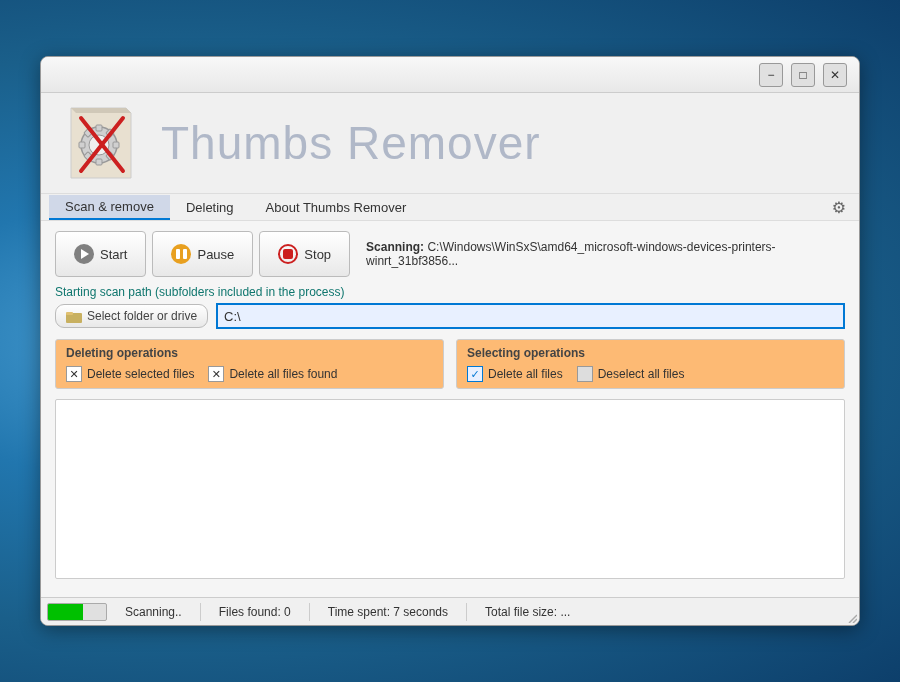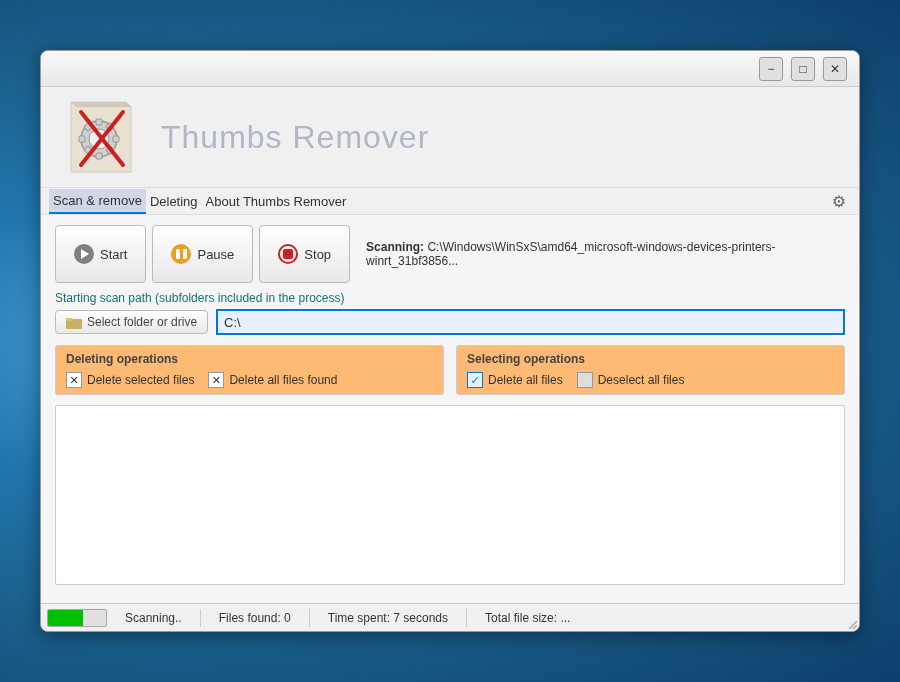--- a/index.html
+++ b/index.html
@@ -60,40 +60,40 @@
     }
 
     .app-logo {
       width: 80px;
       height: 80px;
       position: relative;
       flex-shrink: 0;
     }
 
     .app-title-text {
-      font-size: 32px;
+      font-size: 46px;
       font-weight: 300;
       color: #b0b8c8;
       letter-spacing: 1px;
       font-family: 'Segoe UI Light', 'Segoe UI', sans-serif;
     }
 
     
     .menu-bar {
       background: #f0f0f0;
       border-top: 1px solid #ddd;
       border-bottom: 1px solid #ddd;
       display: flex;
       align-items: center;
       padding: 0 8px;
       height: 28px;
     }
 
     .menu-item {
-      padding: 4px 4px;
+      padding: 4px 16px;
       font-size: 13px;
       color: #333;
       cursor: pointer;
       white-space: nowrap;
     }
 
     .menu-item:hover, .menu-item.active {
       background: #d0d8e8;
     }
 
@@ -127,21 +127,21 @@
       display: flex;
       align-items: center;
       gap: 6px;
       margin-bottom: 8px;
     }
 
     .ctrl-btn {
       display: flex;
       align-items: center;
       gap: 6px;
-      padding: 18px 18px;
+      padding: 12px 18px;
       border: 1px solid #bbb;
       background: linear-gradient(to bottom, #ffffff, #e8e8e8);
       border-radius: 4px;
       cursor: pointer;
       font-size: 13px;
       color: #333;
       min-width: 90px;
     }
 
     
@@ -229,21 +229,21 @@
       gap: 8px;
     }
 
     .folder-btn {
       display: flex;
       align-items: center;
       gap: 5px;
       padding: 4px 10px;
       border: 1px solid #bbb;
       background: linear-gradient(to bottom, #fff, #e8e8e8);
-      border-radius: 4px;
+      border-radius: 9px;
       cursor: pointer;
       font-size: 12px;
       color: #444;
       white-space: nowrap;
     }
 
     .path-input {
       flex: 1;
       border: 2px solid #0078d4;
       background: #e8f0ff;

